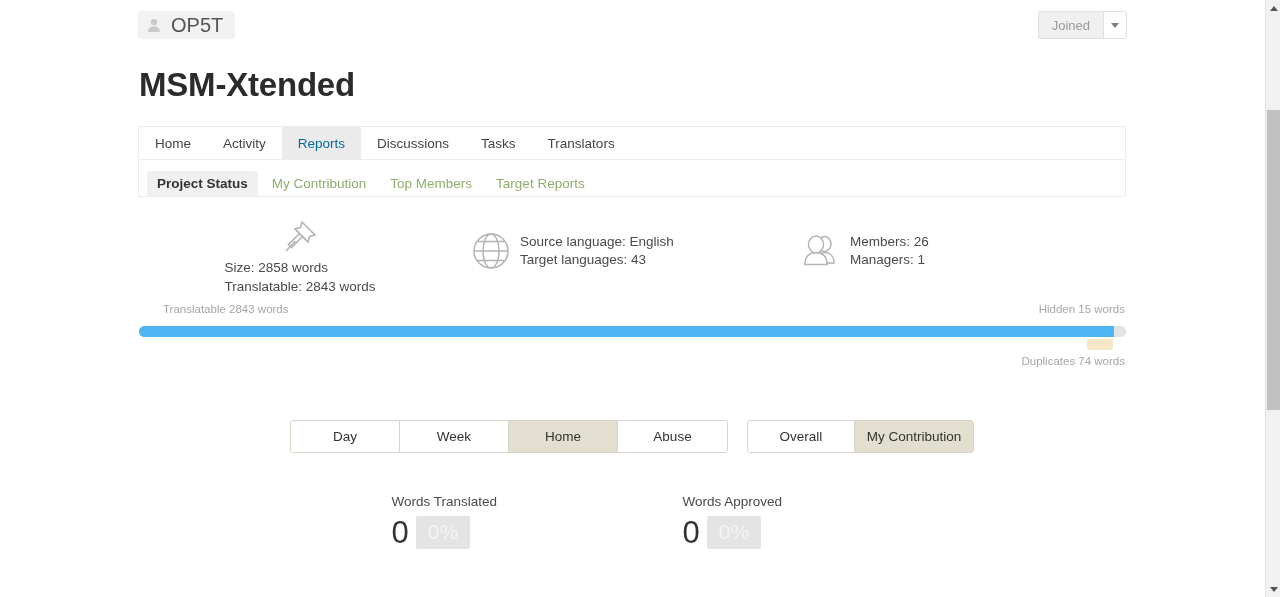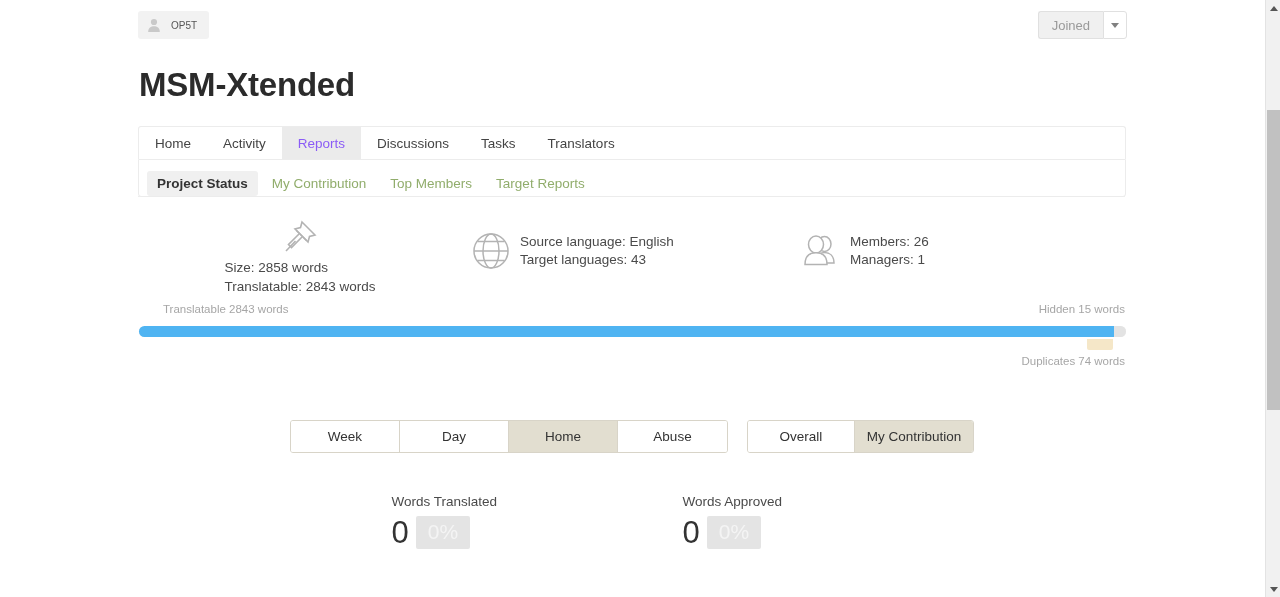--- a/index.html
+++ b/index.html
@@ -39,21 +39,21 @@
   .wrap { position: absolute; left: 138px; top: 0; width: 988px; }
 
   
   .topbar { position: relative; height: 50px; }
   .user-badge {
     position: absolute; left: 0; top: 11px;
     background: #f2f2f2; border-radius: 3px;
     height: 28px; padding: 0 12px 0 8px;
     display: flex; align-items: center; gap: 9px;
   }
-  .user-badge .uname { font-size: 10px; color: #555; }
+  .user-badge .uname { font-size: 20px; color: #555; }
   .avatar-icon { width: 16px; height: 16px; display:block; }
 
   .joined-group {
     position: absolute; right: -1px; top: 11px;
     display: flex; align-items: stretch; height: 28px; border-radius: 13px;
   }
   .joined-btn {
     background: #f0f0f0; border: 1px solid #e0e0e0; border-right: none;
     border-radius: 3px 0 0 3px;
     padding: 0 13px; display: flex; align-items: center;
@@ -79,21 +79,21 @@
   .tabs {
     margin-top: 22px; height: 33px;
     border: 1px solid #ececec; border-bottom: none;
     background: #fff; display: flex; align-items: stretch;
     border-radius: 3px 3px 0 0;
   }
   .tab {
     padding: 0 16px; display: flex; align-items: center;
     font-size: 13.5px; color: #444; background: transparent;
   }
-  .tab.active { background: #ebebeb; color: #8b5cf6; }
+  .tab.active { background: #ebebeb; color: #0369a1; }
 
   .tabs-panel {
     border: 1px solid #ececec; border-top: 1px solid #ececec;
     border-radius: 0 0 3px 3px;
     height: 38px; position: relative; background: #fff;
   }
 
   
   .subrow {
     position: relative; height: 46px; margin-top: 0px;
@@ -292,22 +292,22 @@
       <div class="bar-track">
         <div class="bar-fill" style="width:975px;"></div>
         <div class="bar-hidden" style="left:975px; width:12px;"></div>
       </div>
       <div class="bar-dup" style="left:949px; width:26px;"></div>
       <div class="pg-label-dup">Duplicates 74 words</div>
     </div>
 
     <div class="toggle-row">
       <div class="btn-group g1">
+        <div class="tbtn">Day</div>
         <div class="tbtn">Week</div>
-        <div class="tbtn">Day</div>
         <div class="tbtn active">Home</div>
         <div class="tbtn">Abuse</div>
       </div>
       <div class="btn-group g2">
         <div class="tbtn">Overall</div>
         <div class="tbtn wide active">My Contribution</div>
       </div>
     </div>
 
     <div class="metrics">

